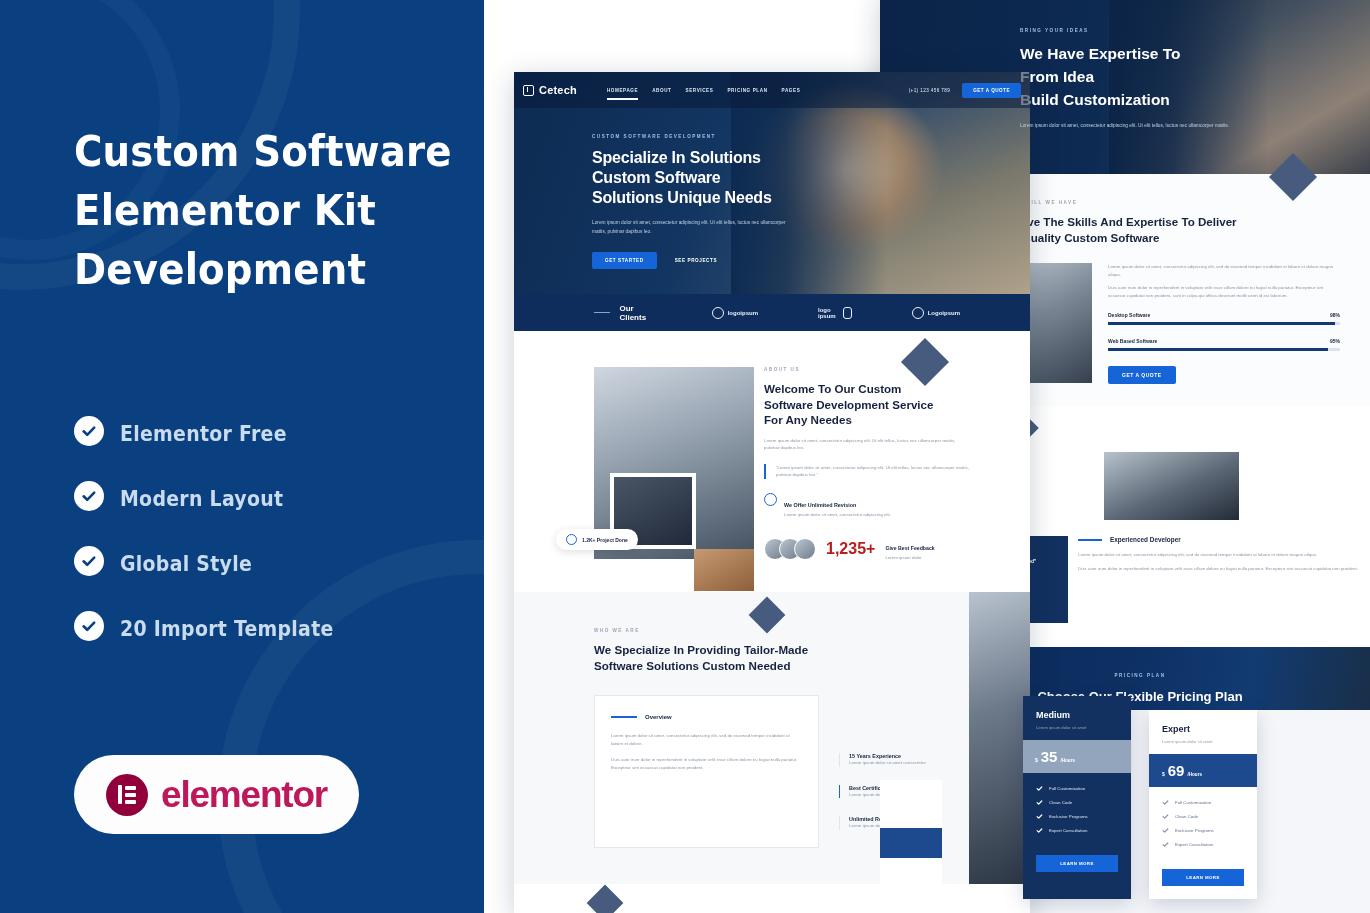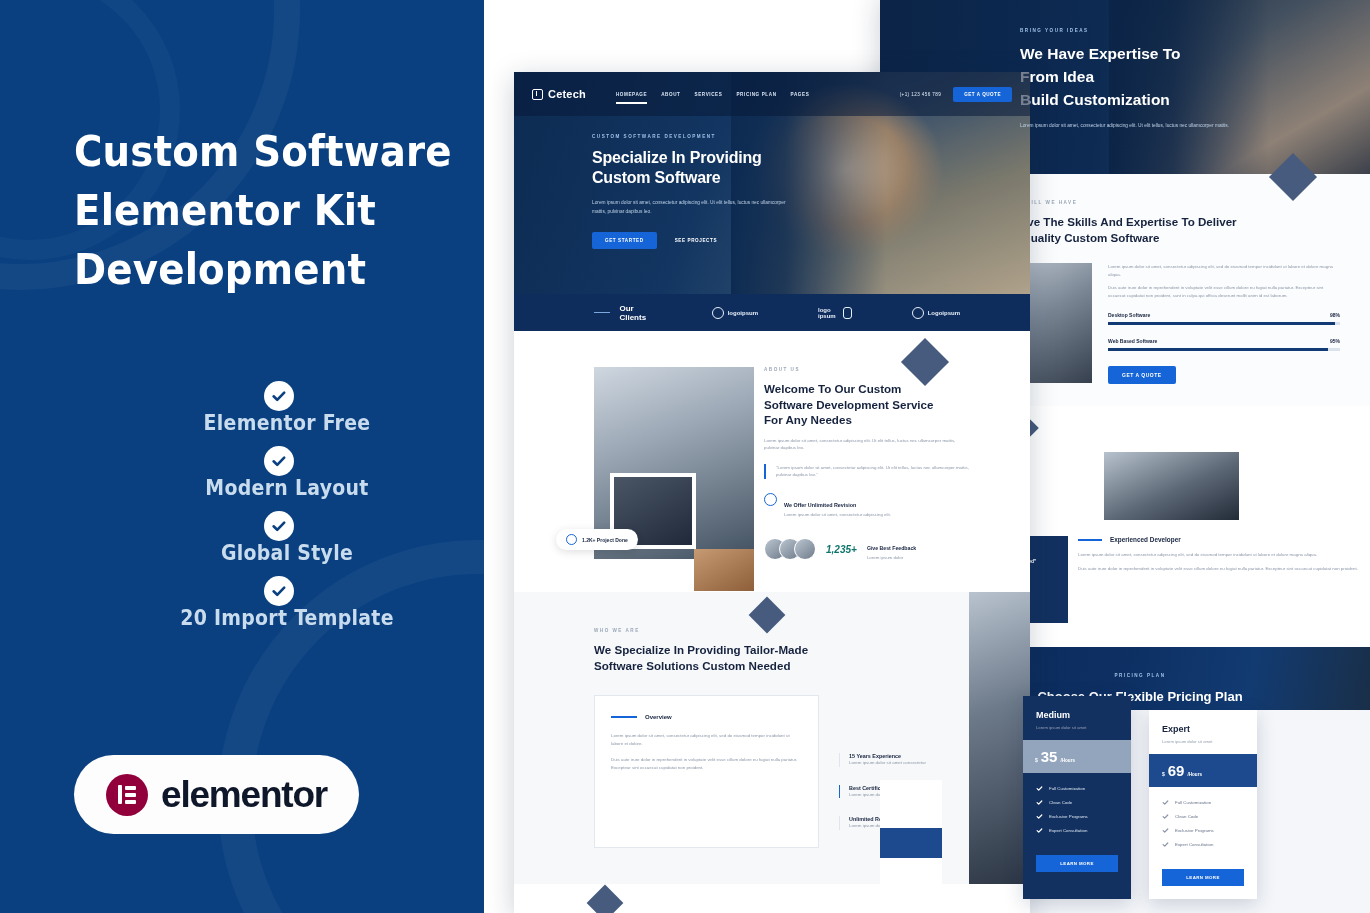--- a/index.html
+++ b/index.html
@@ -25,21 +25,21 @@
   #promo-title{
     margin-top:122px;
     font-family:"DejaVu Sans Condensed","Liberation Sans Narrow","Liberation Sans", sans-serif;
     font-weight:700; font-size:43px; line-height:59px;
     color:#ffffff; letter-spacing:.2px; width:350px;
     font-stretch:condensed;
   }
   #promo-title .line{ display:block; white-space:nowrap; }
 
   #feature-list{ margin-top:82px; list-style:none; }
-  .feature-item{ display:flex; align-items:center; height:65px;flex-direction:column; }
+  .feature-item{ display:flex; align-items:flex-end; height:65px; }
   .check-badge{
     width:30px; height:30px; border-radius:50%; background:#ffffff;
     display:flex; align-items:center; justify-content:center; flex:0 0 30px;
   }
   .check-badge svg{ width:16px; height:16px; display:block; }
   .feature-label{
     margin-left:16px;
     font-family:"DejaVu Sans Condensed","Liberation Sans Narrow","Liberation Sans", sans-serif;
     font-weight:700; font-size:21px; color:#c9dcee; letter-spacing:.3px;
     white-space:nowrap;
@@ -48,35 +48,35 @@
   #elementor-badge{
     position:absolute; left:74px; top:755px;
     width:285px; height:79px; border-radius:40px; background:#fdfdfd;
     display:flex; align-items:center; padding-left:32px; gap:13px;
   }
   #elementor-mark{ width:42px; height:42px; border-radius:50%; background:#92003b;
     display:flex; align-items:center; justify-content:center; gap:3px; }
   #elementor-mark .bar{ width:4px; height:19px; background:#fff; border-radius:1px;}
   #elementor-mark .rows{ display:flex; flex-direction:column; gap:3px; }
   #elementor-mark .rows i{ display:block; width:11px; height:4px; background:#fff; border-radius:1px;}
-  #elementor-wordmark{ font-size:37px; font-weight:700; color:#0f172a; letter-spacing:-1.2px; }
+  #elementor-wordmark{ font-size:37px; font-weight:700; color:#be185d; letter-spacing:-1.2px; }
 
   
   #screens{ position:absolute; left:484px; top:0; width:886px; height:913px;margin-left:30px; }
 
   .shot{ position:absolute; background:#fff; overflow:hidden;
          box-shadow:0 6px 26px rgba(12,30,60,.22); }
 
   
   #shot-secondary{ left:366px; top:-8px; width:520px; height:921px; }
   
   #shot-primary{ left:0px; top:72px; width:516px; height:841px; }
 
   
-  .site-header{ height:44px; display:flex; align-items:center; padding:0 18px;
+  .site-header{ height:36px; display:flex; align-items:center; padding:0 9px;
      background:rgba(8,26,56,.55); position:relative; z-index:4; }
   .brand{ display:flex; align-items:center; gap:5px; color:#fff; font-weight:700;
      font-size:11px; letter-spacing:.2px;}
   .brand .logo-sq{ width:11px; height:11px; border:1.4px solid #fff; border-radius:2px;
      position:relative;}
   .brand .logo-sq:after{content:"";position:absolute;left:2.6px;top:1.4px;width:1.4px;height:5px;background:#fff;}
   .navlist{ display:flex; gap:14px; margin-left:30px; }
   .navlist .nav-item{ font-size:4.6px; font-weight:700; letter-spacing:.6px;
      color:#dce7f5; text-transform:uppercase; position:relative; white-space:nowrap;}
   .navlist .nav-item.active:after{ content:""; position:absolute; left:0; bottom:-7px;
@@ -138,21 +138,21 @@
   .about-right{ flex:1; padding-right:60px; }
   .quote-block{ border-left:2px solid #1565d8; padding-left:10px; margin-top:12px; }
   .feat-row{ display:flex; gap:7px; margin-top:14px; align-items:flex-start;}
   .feat-ic{ width:13px;height:13px;border-radius:50%;border:1.3px solid #1565d8; flex:0 0 13px;}
   .feat-t{ font-size:5.4px; font-weight:700; color:#16233f;}
   .stat-row{ display:flex; align-items:center; gap:10px; margin-top:18px;}
   .avatars{ display:flex; }
   .avatars span{ width:22px;height:22px;border-radius:50%;border:1.6px solid #fff; margin-left:-7px;
      background:linear-gradient(140deg,#bcc6d2,#6f7c8b);}
   .avatars span:first-child{ margin-left:0;}
-  .stat-num{ font-size:10px; font-weight:700; color:#0f766e;font-style:italic;}
+  .stat-num{ font-size:16px; font-weight:700; color:#b91c1c;}
   .stat-t{ font-size:5.2px; font-weight:700; color:#16233f;}
 
   
   .spec{ display:flex; position:relative; }
   .spec-left{ flex:1; padding:36px 0 36px 80px;}
   .ov-card{ width:225px; border:1px solid #e3e7ee; background:#fff; padding:18px 16px; margin-top:22px;}
   .ov-head{ display:flex; align-items:center; gap:8px; }
   .ov-head .dash{ width:26px;height:2px;background:#1565d8;}
   .ov-head .t{ font-size:6px;font-weight:700;color:#16233f;}
   .spec-list{ width:130px; margin:80px 0 0 20px;}
@@ -505,22 +505,23 @@
         </nav>
         <div class="hdr-right">
           <span class="hdr-phone">(+1) 123 456 789</span>
           <span class="btn-quote">GET A QUOTE</span>
         </div>
       </div>
 
       <div class="hero-copy">
         <div class="eyebrow">CUSTOM SOFTWARE DEVELOPMENT</div>
         <div class="hero-title">
-          <div>Specialize In Providing</div>
+          <div>Specialize In Solutions</div>
           <div>Custom Software</div>
+          <div>Solutions Unique Needs</div>
         </div>
         <div class="hero-sub">Lorem ipsum dolor sit amet, consectetur adipiscing elit. Ut elit tellus, luctus nec ullamcorper mattis, pulvinar dapibus leo.</div>
         <div class="hero-actions">
           <span class="btn-primary">GET STARTED</span>
           <span class="btn-link">SEE PROJECTS</span>
         </div>
       </div>
     </div>
 
     <div class="clients">

